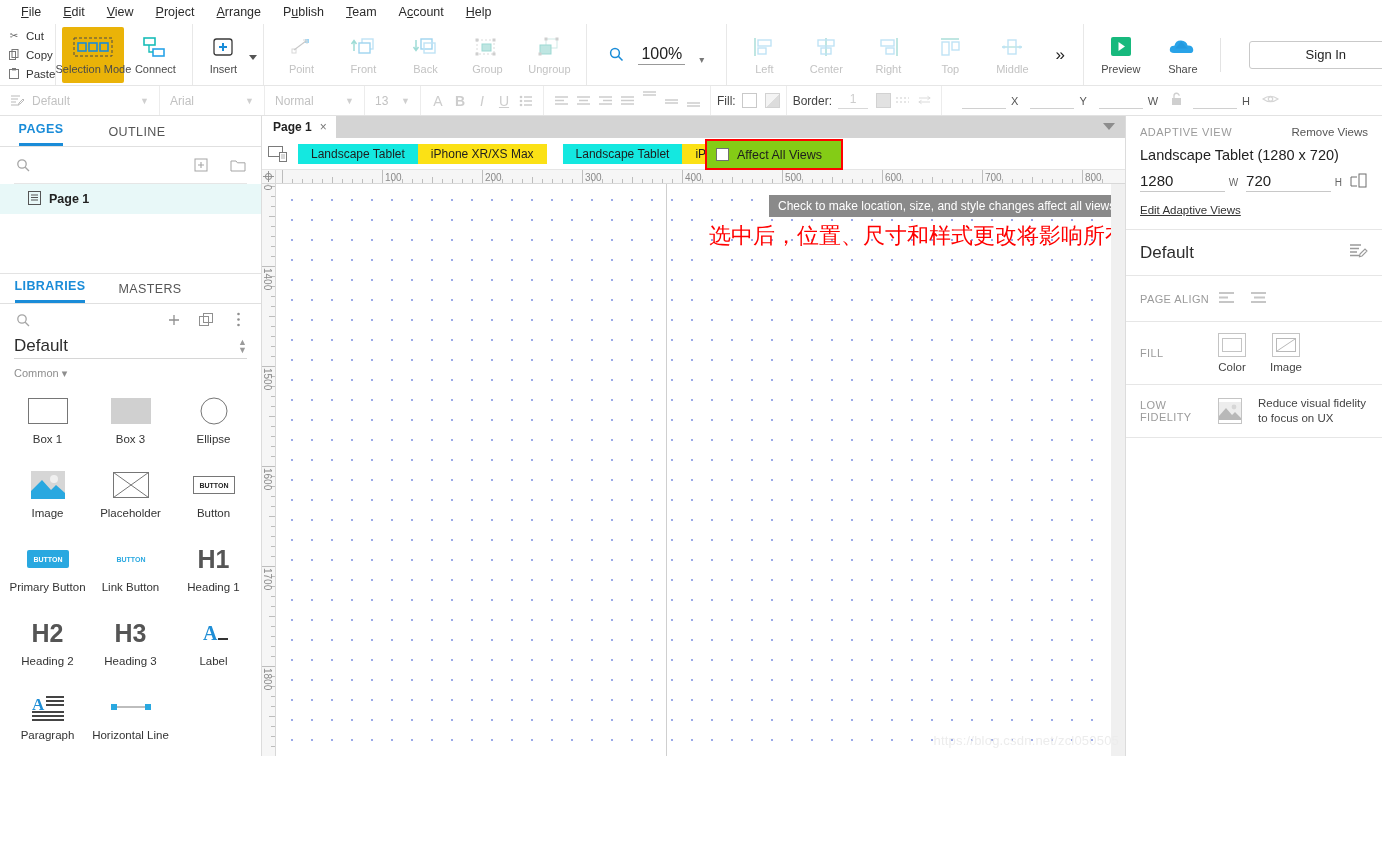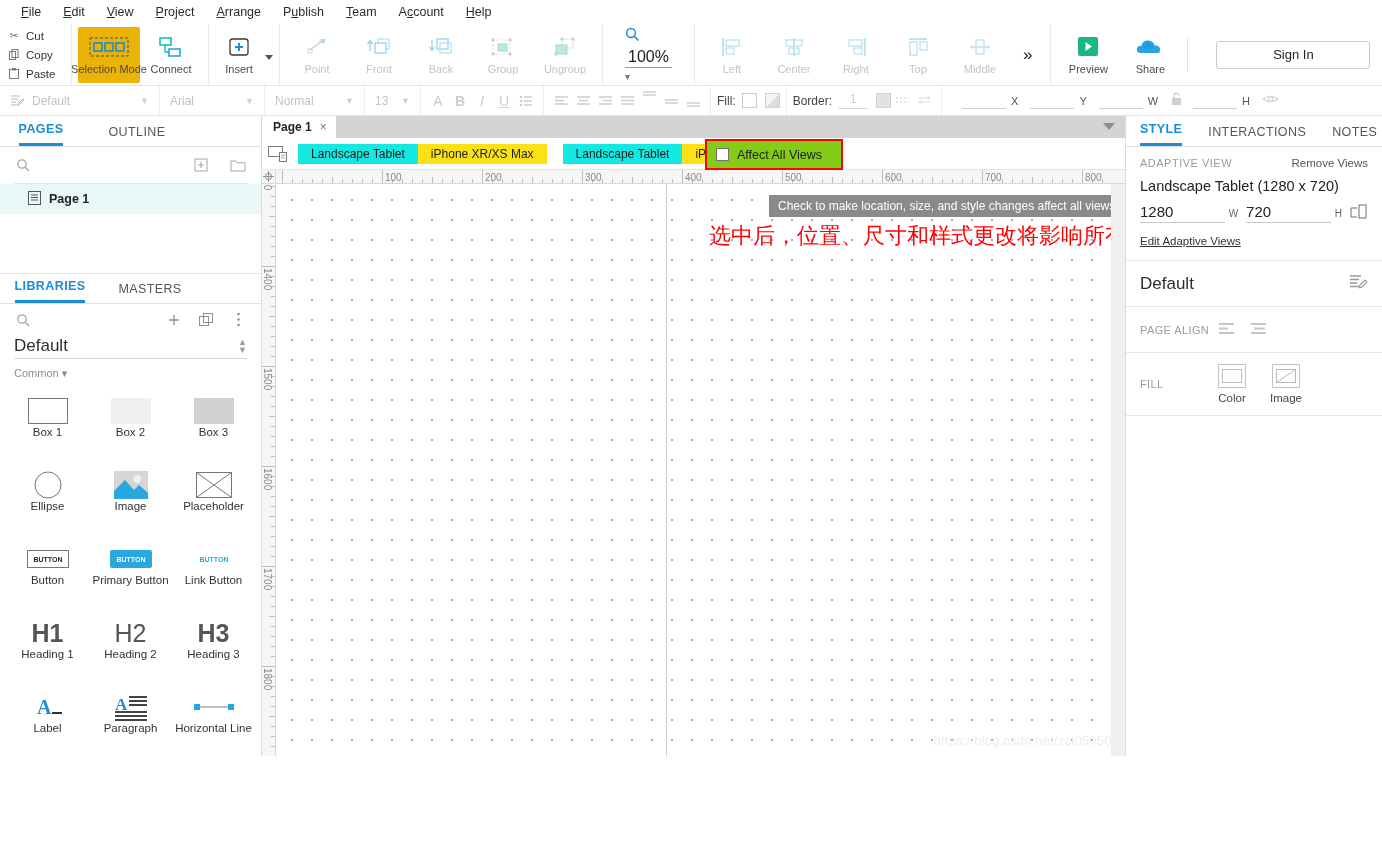--- a/index.html
+++ b/index.html
@@ -22,21 +22,21 @@
   .clipitem { display:flex; align-items:center; gap:6px; font-size:11.5px; color:#333; height:19px; }
   .clipitem .ci { width:12px; height:12px; display:inline-block; color:#666; font-size:10px; line-height:12px; text-align:center;}
   .tgroup { display:flex; align-items:center; border-right:1px solid #e8e8e8; padding: 0 6px; height:100%; }
   .tgroup.nb { border-right:none; }
   .tbtn { width:62px; height:56px; display:flex; flex-direction:column; align-items:center; justify-content:center; gap:3px; cursor:default; }
   .tbtn .lbl { font-size:11px; color:#4a4a4a; white-space:nowrap; }
   .tbtn.dis .lbl { color:#c3c3c3; }
   .tbtn.sel { background:#eab308; border-radius:2px; }
   .ic { height:26px; display:flex; align-items:center; justify-content:center; }
   .caret { width:0;height:0;border-left:4px solid transparent;border-right:4px solid transparent;border-top:5px solid #555; margin-left:2px; margin-top:6px;}
-  .zoombox { display:flex; align-items:flex-start; gap:3px; padding:0 16px;flex-direction:column; }
+  .zoombox { display:flex; align-items:flex-end; gap:14px; padding:0 16px; }
   .zoomval { font-size:16px; color:#222; border-bottom:1px solid #999; padding:0 3px 1px 3px; min-width:46px; text-align:center;}
   .chev { color:#777; font-size:10px; }
   .chevdbl { font-size:17px; color:#222; padding:0 12px; cursor:default; }
   .signin { margin-left:22px; width:154px; height:28px; border:1px solid #c9c9c9; border-radius:3px; display:flex; align-items:center; justify-content:center; font-size:13px; color:#222; background:#fff; cursor:default;}
   .vsep { width:1px; height:34px; background:#e3e3e3; align-self:center; margin:0 6px;}
 
   
   .formatbar { height:30px; background:#fff; display:flex; align-items:center; border-bottom:1px solid #e2e2e2; flex:0 0 30px; font-size:12px; color:#c8c8c8;}
   .fsec { display:flex; align-items:center; height:100%; padding:0 6px; border-right:1px solid #ececec;}
   .fsec.nb{border-right:none;}
@@ -71,21 +71,21 @@
   .pagesarea { height:196px; overflow:hidden;}
   .leftsplit { height:8px; background:#fff; border-top:1px solid #e3e3e3;}
 
   .libhdr { height:31px; display:flex; border-bottom:1px solid #e0e0e0;}
   .libsearch { height:38px; display:flex; align-items:center; padding:0 14px; gap:14px;}
   .libname { margin:0 14px; border-bottom:1px solid #d6d6d6; height:30px; display:flex; align-items:center; justify-content:space-between; }
   .libname .nm { font-size:17px; color:#2d2d2d;}
   .libname .updown { font-size:9px; color:#9a9a9a; line-height:8px; text-align:center;}
   .libsection { padding:8px 14px 4px 14px; font-size:11px; color:#8e8e8e; }
   .wgrid { display:grid; grid-template-columns:repeat(3,1fr); padding:2px 6px 0 6px; }
-  .wcell { height:74px; display:flex; flex-direction:column; align-items:center; justify-content:flex-start; padding-top:10px; cursor:default;}
+  .wcell { height:74px; display:flex; flex-direction:column; align-items:center; justify-content:flex-start; padding-top:10px; gap:7px; cursor:default;}
   .wcell .wlbl { font-size:11.5px; color:#333; white-space:nowrap;}
   .wic { height:30px; display:flex; align-items:center; justify-content:center;}
 
   
   .center { flex:1; display:flex; flex-direction:column; min-width:0; background:#f0f0f0; position:relative;}
   .pagetabs { height:22px; background:#d4d4d4; display:flex; align-items:stretch; position:relative;}
   .pgtab { background:#fff; display:flex; align-items:center; gap:8px; padding:0 9px 0 11px; font-size:12px; font-weight:bold; color:#222;}
   .pgtab .cl { font-size:12px; color:#777; font-weight:normal;}
   .pgtab-caret { position:absolute; right:10px; top:7px; width:0;height:0;border-left:6px solid transparent;border-right:6px solid transparent;border-top:7px solid #8d8d8d;}
   .advbar { height:32px; background:#fff; display:flex; align-items:center; gap:0; padding-left:6px; position:relative; border-bottom:1px solid #e5e5e5;}
@@ -595,28 +595,20 @@
           <span class="wic">
               <svg width="40" height="26" viewBox="0 0 40 26">
                 <rect x="0.5" y="0.5" width="39" height="25" fill="#fff" stroke="#767676"></rect>
               </svg>
             </span>
           <span class="wlbl">Box 1</span>
         </div>
         <div class="wcell">
           <span class="wic">
               <svg width="40" height="26" viewBox="0 0 40 26">
-                <rect width="40" height="26" fill="#f0f0f0"></rect>
-              </svg>
-            </span>
-          <span class="wlbl">Box 2</span>
-        </div>
-        <div class="wcell">
-          <span class="wic">
-              <svg width="40" height="26" viewBox="0 0 40 26">
                 <rect width="40" height="26" fill="#d0d0d0"></rect>
               </svg>
             </span>
           <span class="wlbl">Box 3</span>
         </div>
 
         <div class="wcell">
           <span class="wic">
               <svg width="28" height="28" viewBox="0 0 28 28">
                 <circle cx="14" cy="14" r="13" fill="#fff" stroke="#767676"></circle>
@@ -669,21 +661,21 @@
               </svg>
           </span>
           <span class="wlbl">Link Button</span>
         </div>
 
         <div class="wcell">
           <span class="wic" style="font-size:25px;font-weight:bold;color:#555">H1</span>
           <span class="wlbl">Heading 1</span>
         </div>
         <div class="wcell">
-          <span class="wic" style="font-size:25px;font-weight:normal;color:#555">H2</span>
+          <span class="wic" style="font-size:25px;font-weight:bold;color:#555">H2</span>
           <span class="wlbl">Heading 2</span>
         </div>
         <div class="wcell">
           <span class="wic" style="font-size:25px;font-weight:bold;color:#555">H3</span>
           <span class="wlbl">Heading 3</span>
         </div>
 
         <div class="wcell">
           <span class="wic">
             <svg width="36" height="26" viewBox="0 0 36 26">
@@ -929,31 +921,20 @@
           <div class="tooltip" style="left:493px; top:11px">Check to make location, size, and style changes affect all views</div>
           <div class="cnnote" style="left:433px; top:37px">选中后，位置、尺寸和样式更改将影响所有视图</div>
         </div>
         <div class="canvasright"></div>
       </div>
 
       <div class="watermark">https://blog.csdn.net/zcl050505</div>
     </div>
 
     <div class="right">
-      <div class="rtabs">
-        <div class="rtab act">
-            <span class="tx">STYLE</span>
-          </div>
-        <div class="rtab">
-            <span class="tx">INTERACTIONS</span>
-          </div>
-        <div class="rtab" style="margin-right:0">
-            <span class="tx">NOTES</span>
-          </div>
-      </div>
 
       <div class="rsec">
         <div class="rrow">
           <span class="rcap">ADAPTIVE VIEW</span>
           <span class="rlink">Remove Views</span>
         </div>
         <div class="rtitle">Landscape Tablet (1280 x 720)</div>
         <div class="dims">
           <span class="dimfld">1280</span>
           <span class="dimtag">W</span>
@@ -1005,15 +986,26 @@
           <span class="sqbtn2">
             <svg width="20" height="14" viewBox="0 0 20 14">
                 <rect x="0.5" y="0.5" width="19" height="13" fill="#fff" stroke="#b9b9b9"></rect>
                 <path d="M1 13 L19 1" stroke="#b9b9b9"></path>
               </svg>
           </span>
           <span class="fl">Image</span>
         </span>
       </div>
 
+      <div class="prow">
+        <span class="plabel">LOW FIDELITY</span>
+        <span class="sqbtn2" style="width:30px;height:26px">
+          <svg width="22" height="18" viewBox="0 0 22 18">
+              <rect width="22" height="18" fill="#ededed"></rect>
+              <path d="M0 14 L7 6 L13 13 L16 10 L22 16 L22 18 L0 18Z" fill="#b8b8b8"></path>
+              <circle cx="15" cy="5" r="2.4" fill="#d6d6d6"></circle>
+            </svg>
+        </span>
+        <span class="lowfid">Reduce visual fidelity to focus on UX</span>
+      </div>
     </div>
   </div>
 </div>
 
 </body></html>

